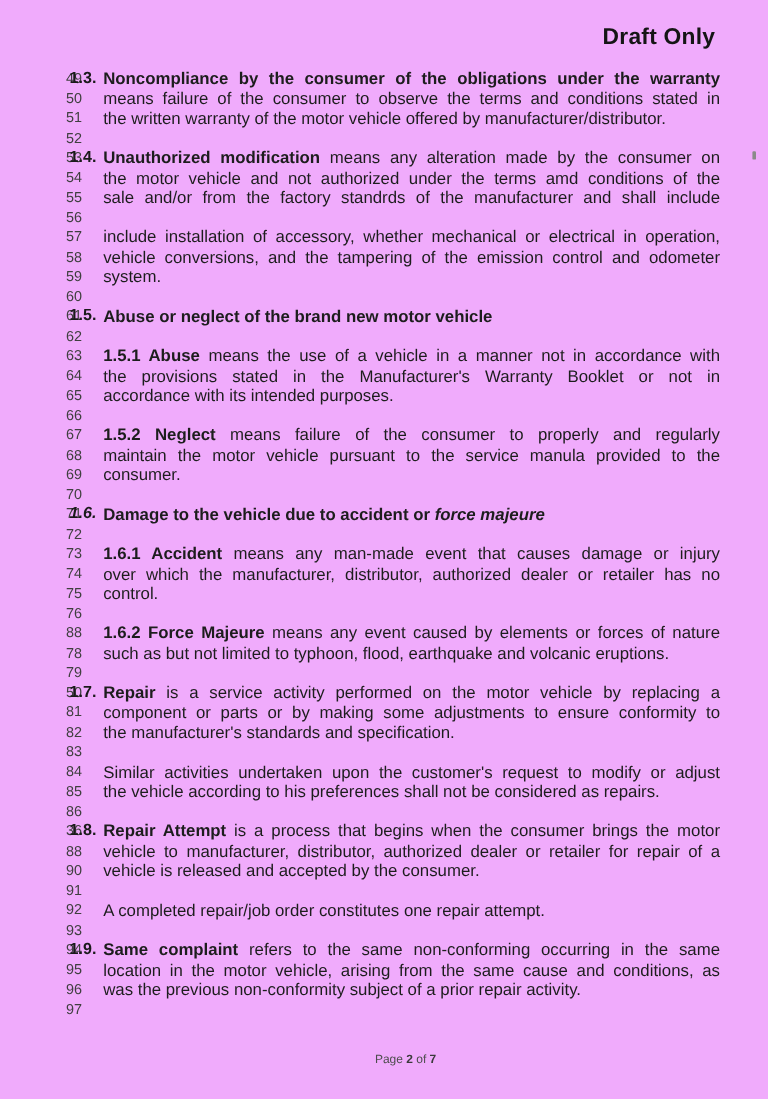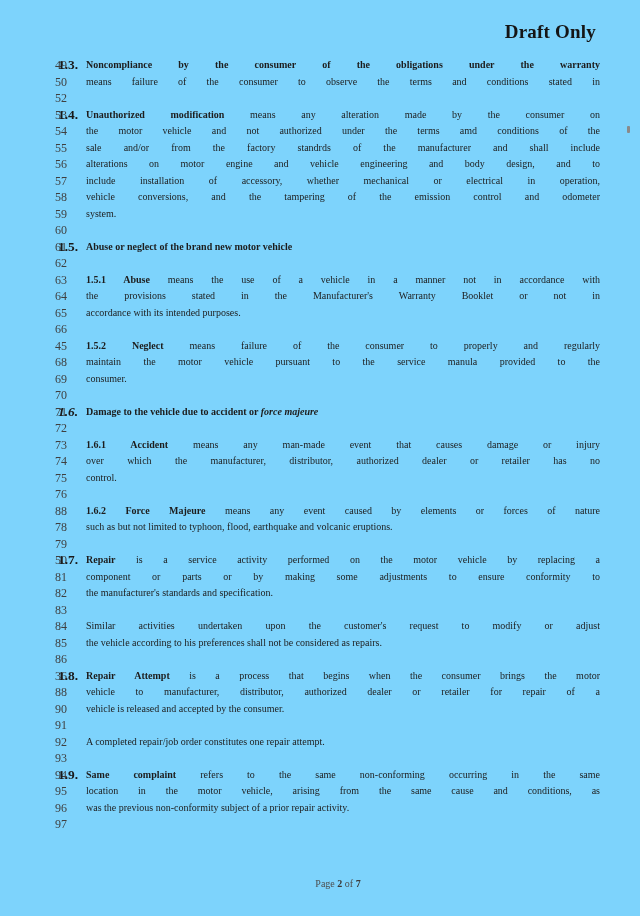--- a/index.html
+++ b/index.html
@@ -7,22 +7,21 @@
     width: 640px; height: 916px;
     background: #ffffff;
     position: relative;
     overflow: hidden;
     font-family: "Liberation Sans", "DejaVu Sans", sans-serif;
     color: #1d1d1d;
     -webkit-font-smoothing: antialiased;
   }
   .page {
     position: absolute; inset: 0;
-    background: #7dd3fc;
-    font-family: Liberation Serif, serif;
+    background: #f0abfc;
   }
   .watermark {
     position: absolute;
     top: 21px; right: 44px;
     font-size: 19px;
     font-weight: 700;
     color: #151515;
     letter-spacing: 0.2px;
   }
   .lines {
@@ -47,21 +46,21 @@
     font-size: 13.4px;
     font-weight: 700;
     color: #1a1a1a;
     text-align: center;
   }
   .sec.i { font-style: italic; }
   .txt {
     position: absolute;
     left: 86px;
     width: 514px;
-    font-size: 10px;
+    font-size: 14px;
     color: #1d1d1d;
     white-space: normal;
   }
   .txt.j {
     text-align: justify;
     text-align-last: justify;
   }
   .seg-b { font-weight: 700; }
   .seg-bi { font-weight: 700; font-style: italic; margin-top: 36px; }
   .footer {
@@ -95,38 +94,41 @@
       <div class="row">
         <span class="ln">49</span>
         <span class="sec">1.3.</span>
         <span class="txt j"><span class="seg-b">Noncompliance by the consumer of the obligations under the warranty</span></span>
       </div>
       <div class="row">
         <span class="ln">50</span>
         <span class="txt j"><span>means failure of the consumer to observe the terms and conditions stated in</span></span>
       </div>
       <div class="row">
+        <span class="ln">51</span>
+        <span class="txt"><span>the written warranty of the motor vehicle offered by manufacturer/distributor.</span></span>
+      </div>
+      <div class="row">
         <span class="ln">52</span>
       </div>
       <div class="row">
         <span class="ln">53</span>
         <span class="sec">1.4.</span>
         <span class="txt j"><span class="seg-b">Unauthorized modification</span><span> means any alteration made by the consumer on</span></span>
       </div>
       <div class="row">
         <span class="ln">54</span>
         <span class="txt j"><span>the motor vehicle and not authorized under the terms amd conditions of the</span></span>
       </div>
       <div class="row">
         <span class="ln">55</span>
         <span class="txt j"><span>sale and/or from the factory standrds of the manufacturer and shall include</span></span>
       </div>
       <div class="row">
         <span class="ln">56</span>
-        <span class="txt j"><span>alterations on motor engine and vehicle engineering and body design, and to</span></span>
       </div>
       <div class="row">
         <span class="ln">57</span>
         <span class="txt j"><span>include installation of accessory, whether mechanical or electrical in operation,</span></span>
       </div>
       <div class="row">
         <span class="ln">58</span>
         <span class="txt j"><span>vehicle conversions, and the tampering of the emission control and odometer</span></span>
       </div>
       <div class="row">
@@ -153,21 +155,21 @@
         <span class="txt j"><span>the provisions stated in the Manufacturer's Warranty Booklet or not in</span></span>
       </div>
       <div class="row">
         <span class="ln">65</span>
         <span class="txt"><span>accordance with its intended purposes.</span></span>
       </div>
       <div class="row">
         <span class="ln">66</span>
       </div>
       <div class="row">
-        <span class="ln">45</span>
+        <span class="ln">67</span>
         <span class="txt j"><span class="seg-b">1.5.2 Neglect</span><span> means failure of the consumer to properly and regularly</span></span>
       </div>
       <div class="row">
         <span class="ln">68</span>
         <span class="txt j"><span>maintain the motor vehicle pursuant to the service manula provided to the</span></span>
       </div>
       <div class="row">
         <span class="ln">69</span>
         <span class="txt"><span>consumer.</span></span>
       </div>

